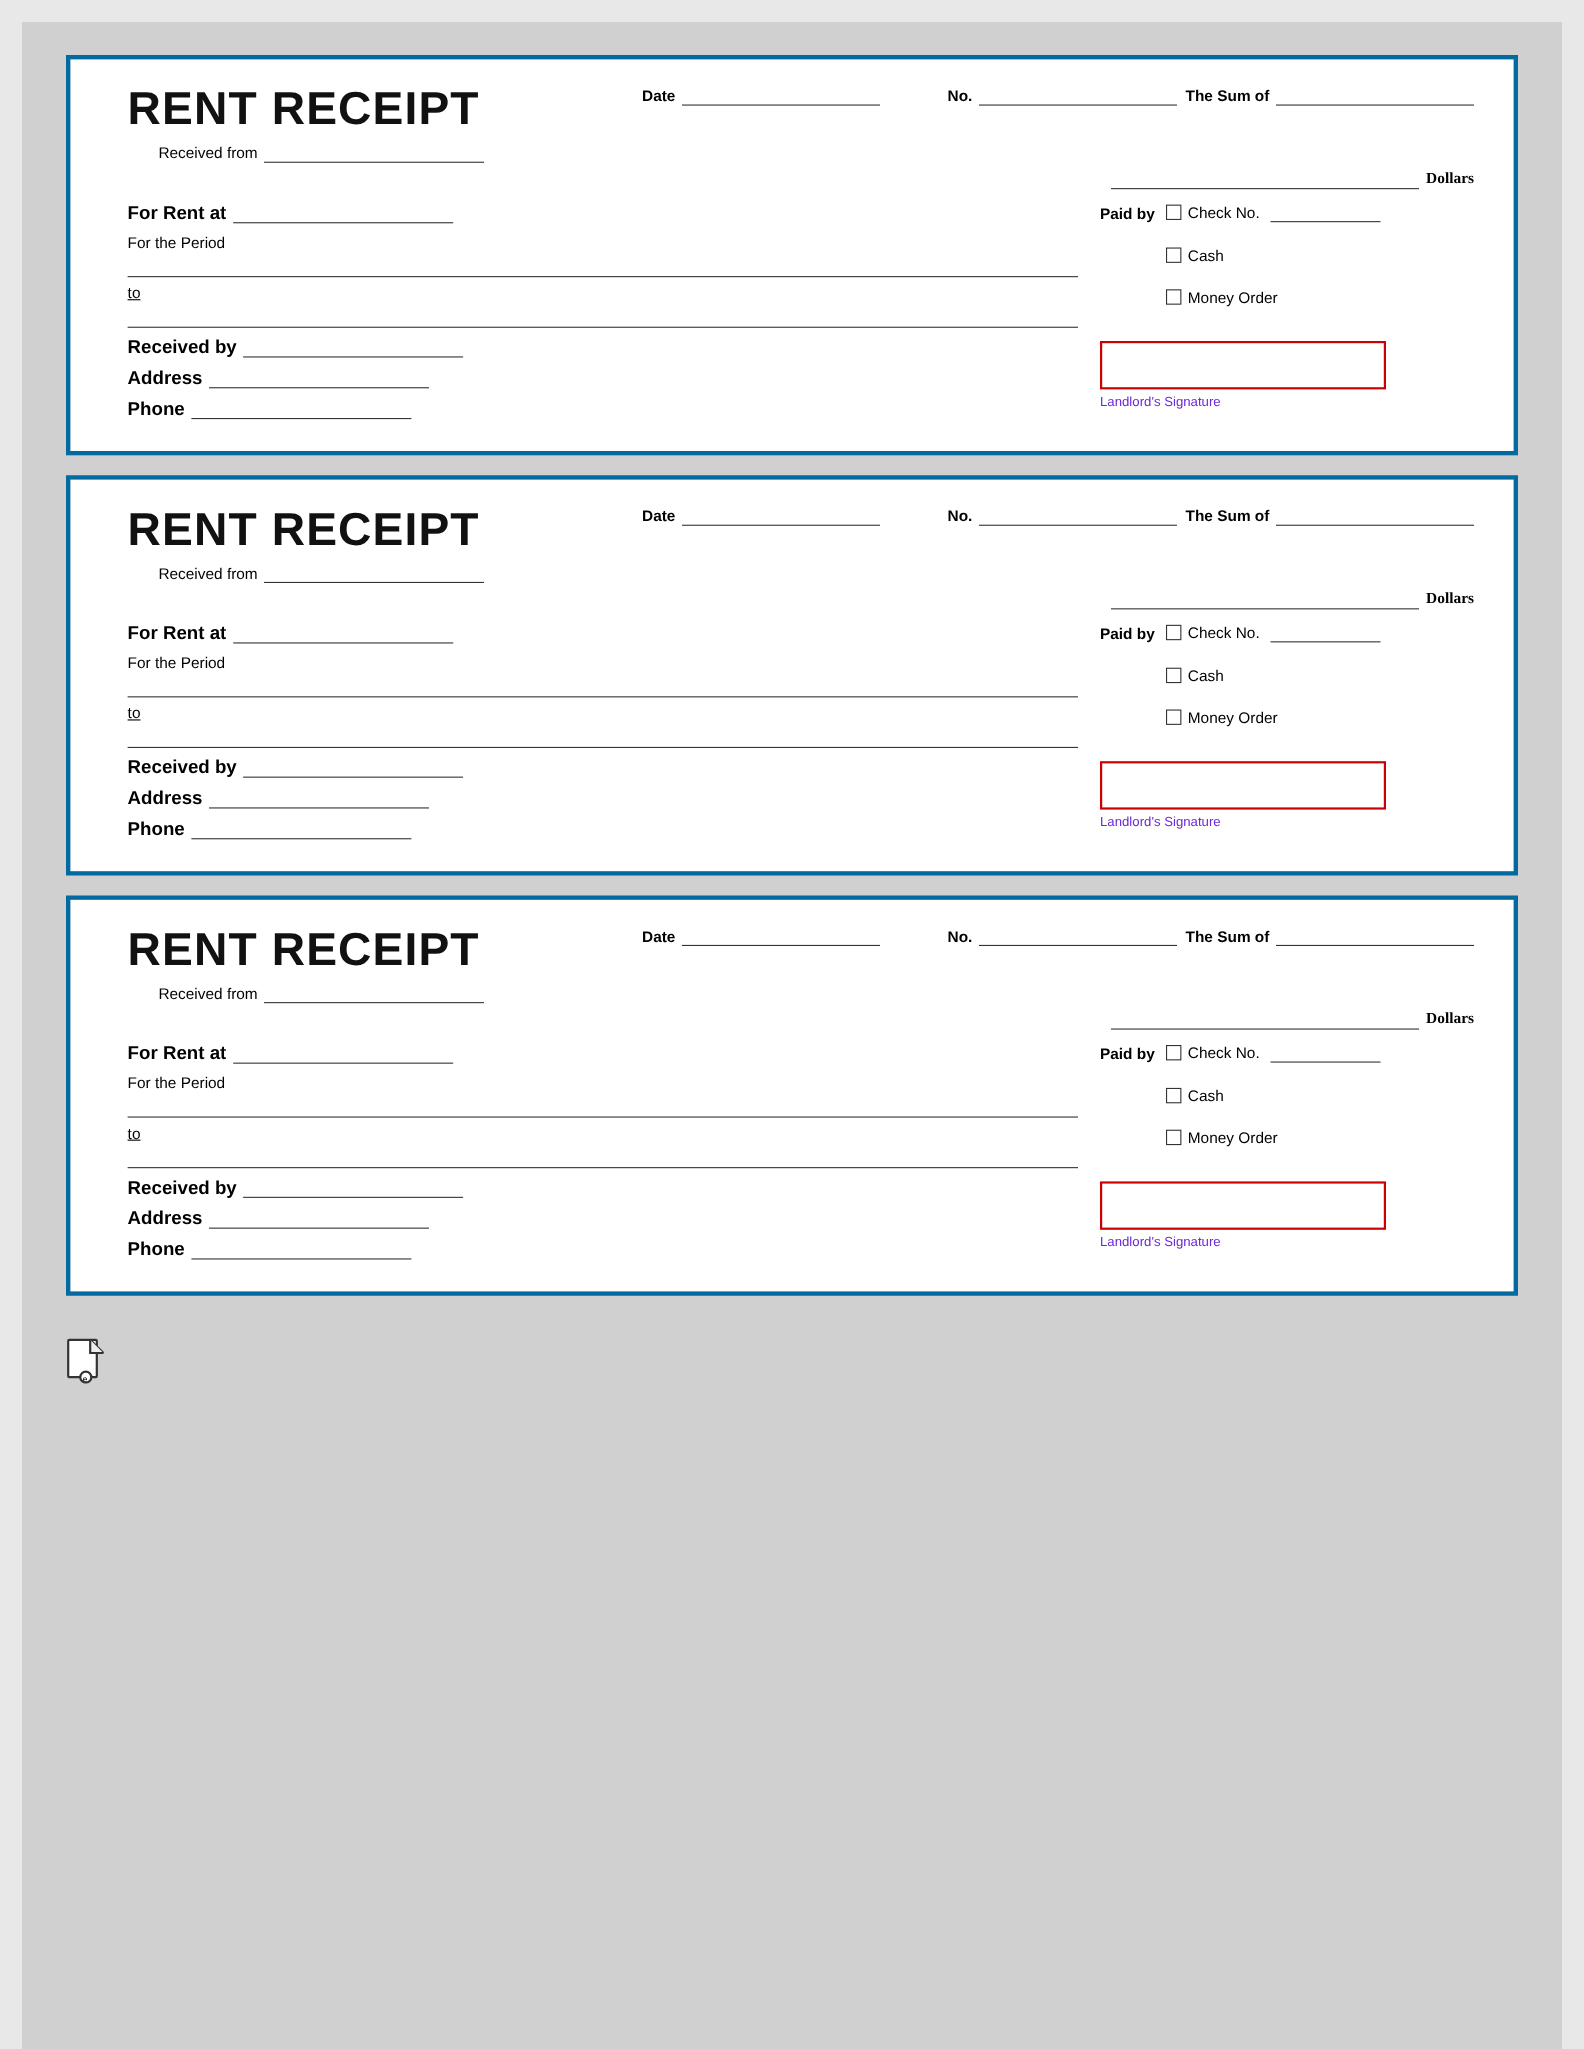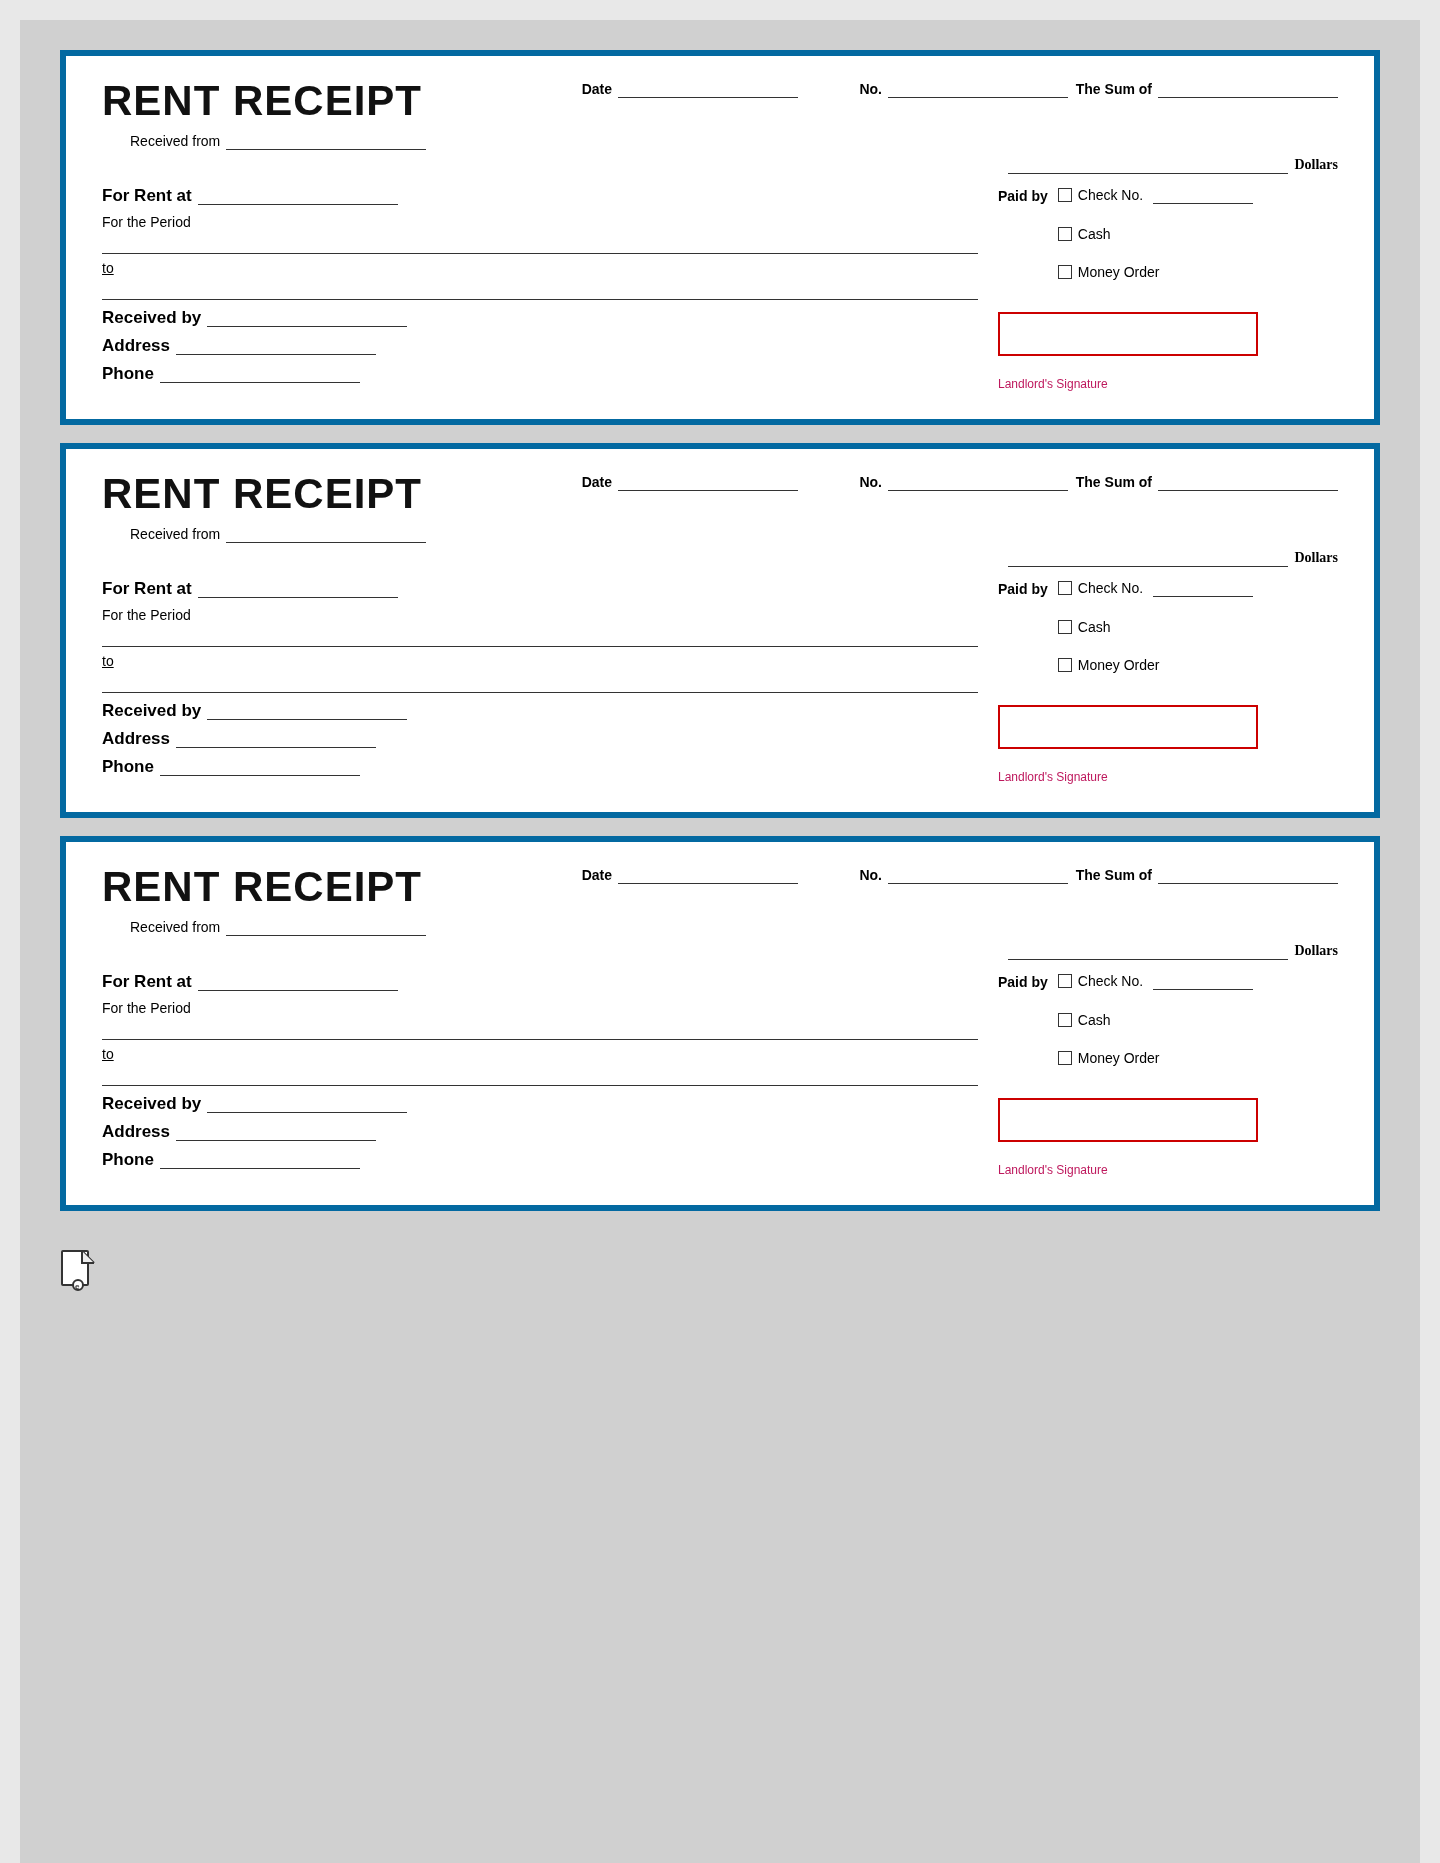--- a/index.html
+++ b/index.html
@@ -20,22 +20,22 @@
       background: #d0d0d0;
       padding: 30px 40px;
       display: flex;
       flex-direction: column;
       gap: 18px;
       min-height: 1863px;
     }
 
     .receipt-card {
       background: #ffffff;
-      border: 6px solid #0369a1;
-      padding: 24px 36px 28px 36px;
+      border: 4px solid #0369a1;
+      padding: 24px 36px 28px 52px;
     }
 
     .receipt-header {
       display: flex;
       justify-content: space-between;
       align-items: flex-start;
       margin-bottom: 10px;
     }
 
     .receipt-title {
@@ -186,22 +186,22 @@
 
     .signature-box {
       border: 2px solid #cc0000;
       height: 44px;
       width: 260px;
       margin-top: 10px;
     }
 
     .signature-label {
       font-size: 12px;
-      color: #be185d;
-      margin-top: 21px;
+      color: #6d28d9;
+      margin-top: 4px;
     }
 
     .received-from-row {
       display: flex;
       align-items: center;
       gap: 6px;
       font-size: 14px;
       margin-bottom: 6px;
       margin-left: 28px;
     }

